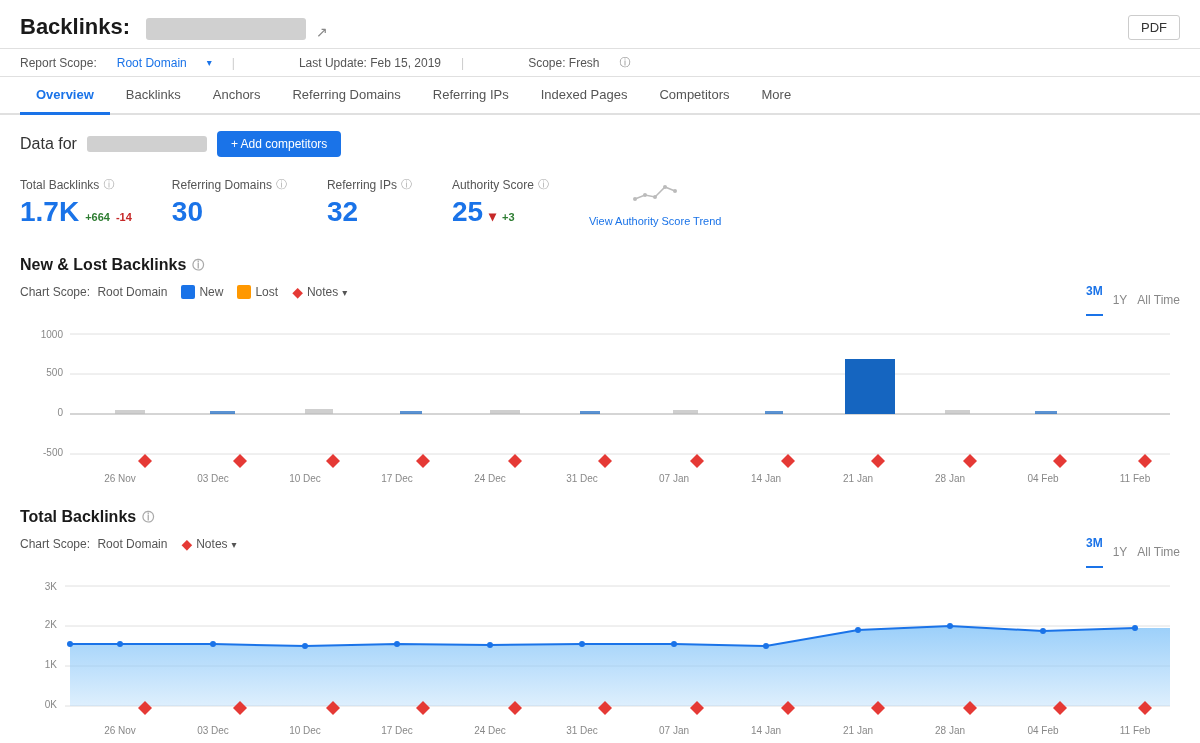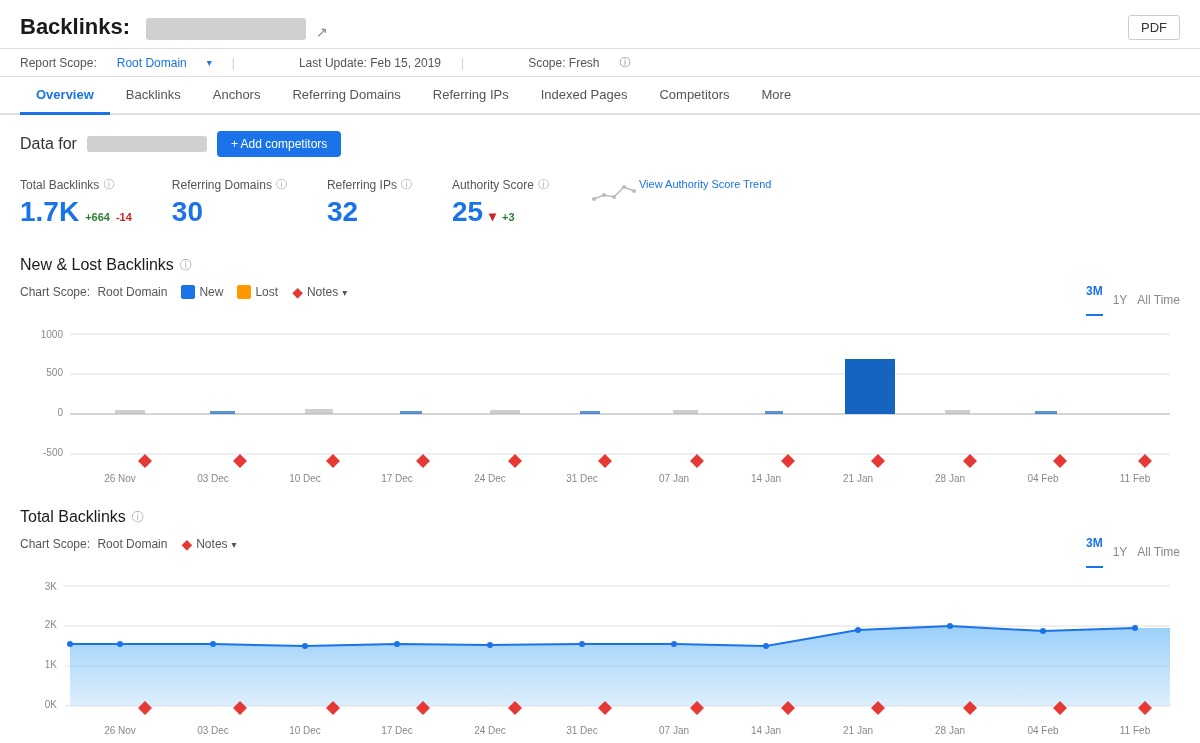--- a/index.html
+++ b/index.html
@@ -118,29 +118,30 @@
       color: #1a73e8;
       display: flex;
       align-items: baseline;
       gap: 6px;
     }
     .metric-delta-pos { font-size: 11px; color: #2e7d32; }
     .metric-delta-neg { font-size: 11px; color: #c62828; }
     .metric-arrow-down { color: #c62828; font-size: 14px; }
     .authority-trend {
       display: flex;
-      flex-direction: row;
+      flex-direction: column;
+      align-items: center;
       cursor: pointer;
     }
     .authority-trend-icon { color: #aaa; font-size: 20px; margin-bottom: 4px; }
     .authority-trend-label { font-size: 11px; color: #1a73e8; text-align: center; line-height: 1.3; }
     
     .section-title {
       font-size: 16px;
-      font-weight: normal;
+      font-weight: bold;
       color: #1a1a1a;
       margin-bottom: 10px;
       display: flex;
       align-items: center;
       gap: 6px;
       margin-top: 16px;
     }
     
     .chart-controls {
       display: flex;

